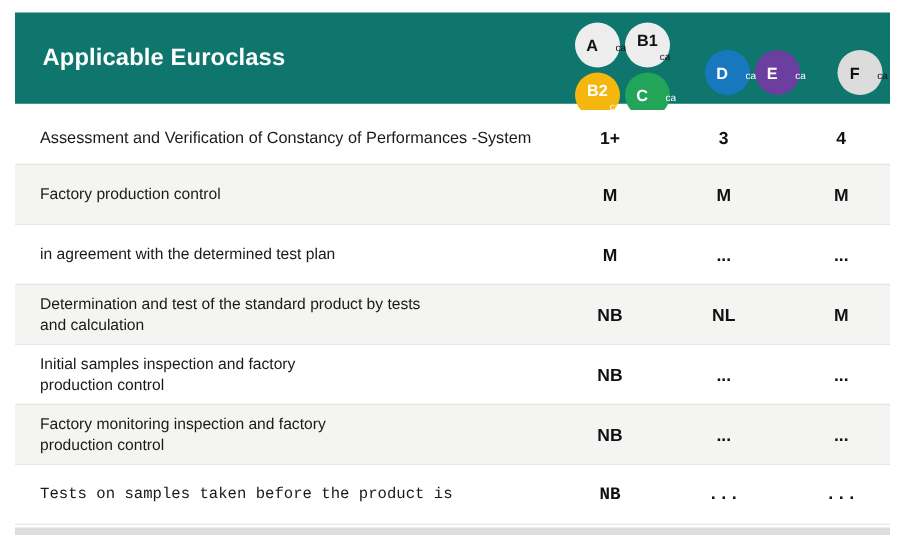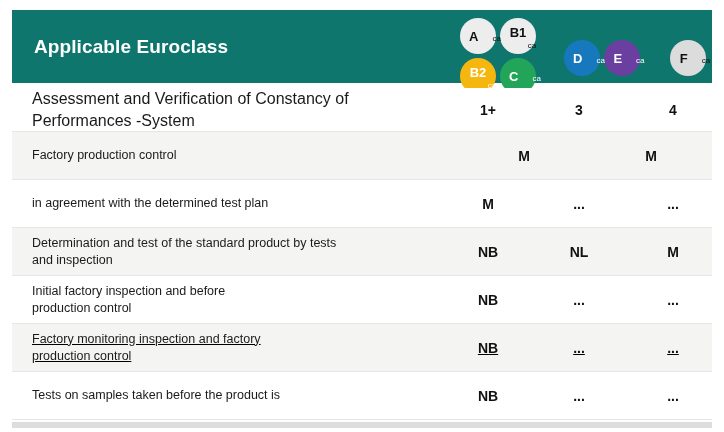--- a/index.html
+++ b/index.html
@@ -124,21 +124,21 @@
     text-align: center;
     font-size: 14px;
     font-weight: bold;
     color: #111111;
   }
   .cell-val.c1 { flex: 0 0 72px; }
   .cell-val.c2 { flex: 0 0 110px; }
   .cell-val.c3 { flex: 0 0 auto; width: 78px; }
 
   
-  .row.r0 .cell-label { font-size: 16px; }
+  .row.r0 .cell-label { font-size: 13px; }
 
   .footer-bar {
     position: absolute;
     left: 12px;
     top: 422px;
     width: 700px;
     height: 6px;
     background: #DDDDDD;
   }
 </style>
@@ -186,51 +186,51 @@
       </div>
   </div>
 
   <div class="table" id="table-body">
       <div class="row plain r0" style="height: 44px;">
         <div class="cell-label"><span class="l1">Assessment and Verification of Constancy of Performances -System</span></div>
         <div class="cell-val c1">1+</div>
         <div class="cell-val c2">3</div>
         <div class="cell-val c3">4</div>
       </div>
-      <div class="row shaded" style="height: 48px; gap: 36px;">
+      <div class="row shaded" style="height: 48px;">
         <div class="cell-label"><span class="l1">Factory production control</span></div>
         <div class="cell-val c1">M</div>
         <div class="cell-val c2">M</div>
         <div class="cell-val c3">M</div>
       </div>
       <div class="row plain" style="height: 48px;">
         <div class="cell-label"><span class="l2">in agreement with the determined test plan</span></div>
         <div class="cell-val c1">M</div>
         <div class="cell-val c2">...</div>
         <div class="cell-val c3">...</div>
       </div>
       <div class="row shaded" style="height: 48px; align-items: center;">
-        <div class="cell-label"><span class="l1">Determination and test of the standard product by tests</span><span class="l2">and inspection</span></div>
+        <div class="cell-label"><span class="l1">Determination and test of the standard product by tests</span><span class="l2">and calculation</span></div>
         <div class="cell-val c1">NB</div>
         <div class="cell-val c2">NL</div>
         <div class="cell-val c3">M</div>
       </div>
       <div class="row plain" style="height: 48px;">
-        <div class="cell-label"><span class="l1">Initial factory inspection and before</span><span class="l2">production control</span></div>
-        <div class="cell-val c1">NB</div>
-        <div class="cell-val c2">...</div>
-        <div class="cell-val c3">...</div>
-      </div>
-      <div class="row shaded" style="height: 48px; text-decoration: underline;">
+        <div class="cell-label"><span class="l1">Initial samples inspection and factory</span><span class="l2">production control</span></div>
+        <div class="cell-val c1">NB</div>
+        <div class="cell-val c2">...</div>
+        <div class="cell-val c3">...</div>
+      </div>
+      <div class="row shaded" style="height: 48px;">
         <div class="cell-label"><span class="l1">Factory monitoring inspection and factory</span><span class="l2">production control</span></div>
         <div class="cell-val c1">NB</div>
         <div class="cell-val c2">...</div>
         <div class="cell-val c3">...</div>
       </div>
-      <div class="row plain" style="height: 48px;">
+      <div class="row plain" style="height: 48px; font-family: Liberation Mono, monospace;">
         <div class="cell-label"><span class="l1">Tests on samples taken before the product is</span></div>
         <div class="cell-val c1">NB</div>
         <div class="cell-val c2">...</div>
         <div class="cell-val c3">...</div>
       </div>
     </div>
 
   <div class="footer-bar"></div>
 
 </div>

